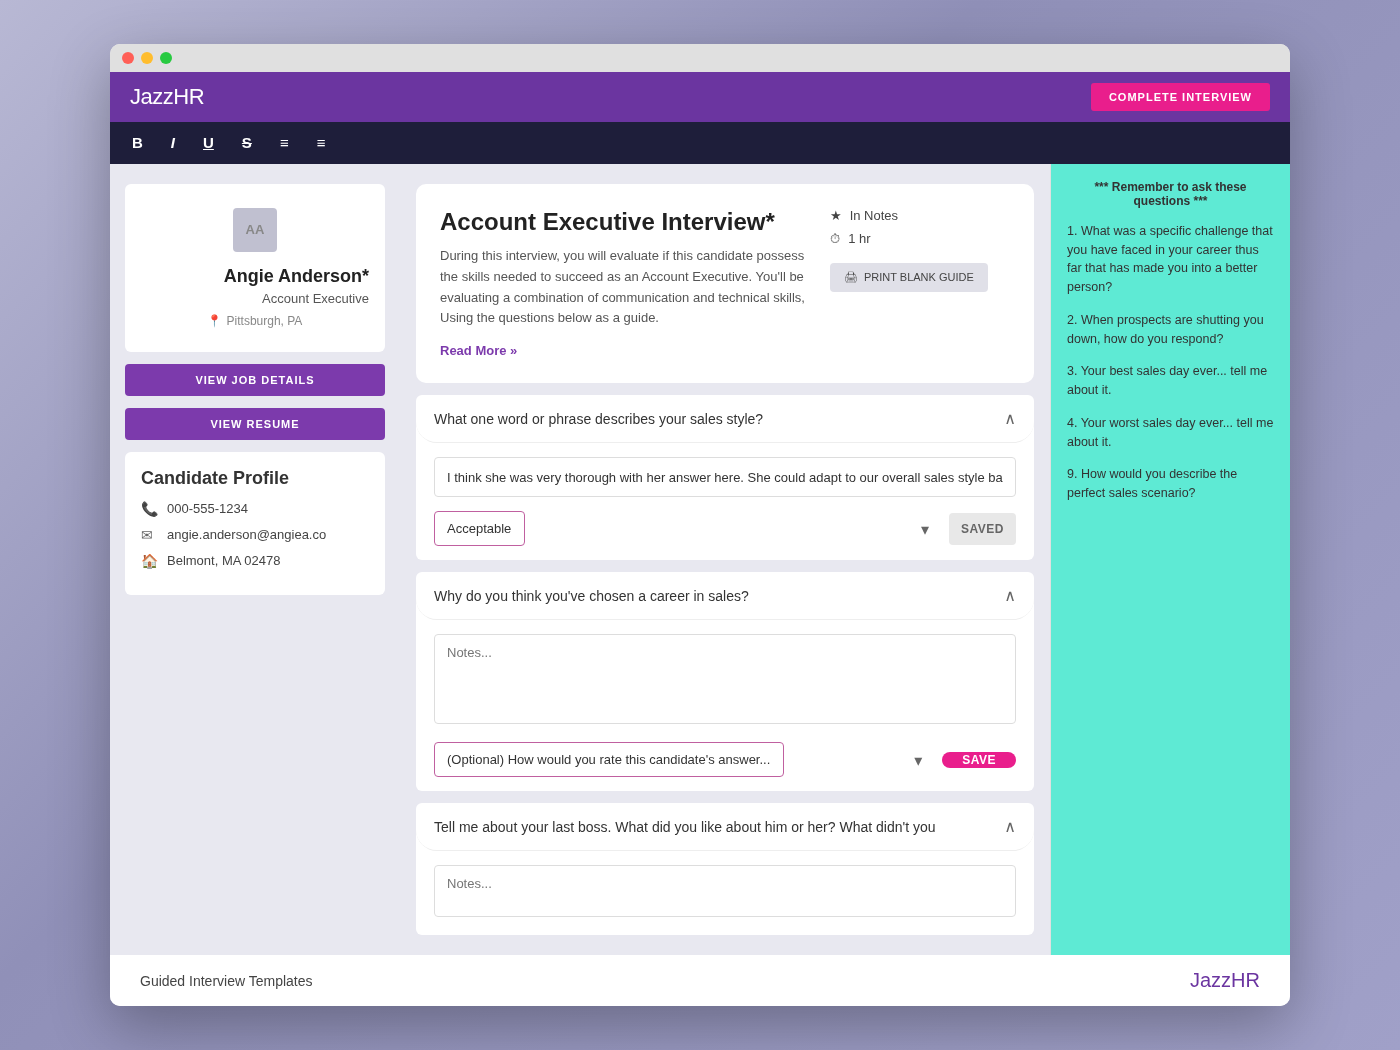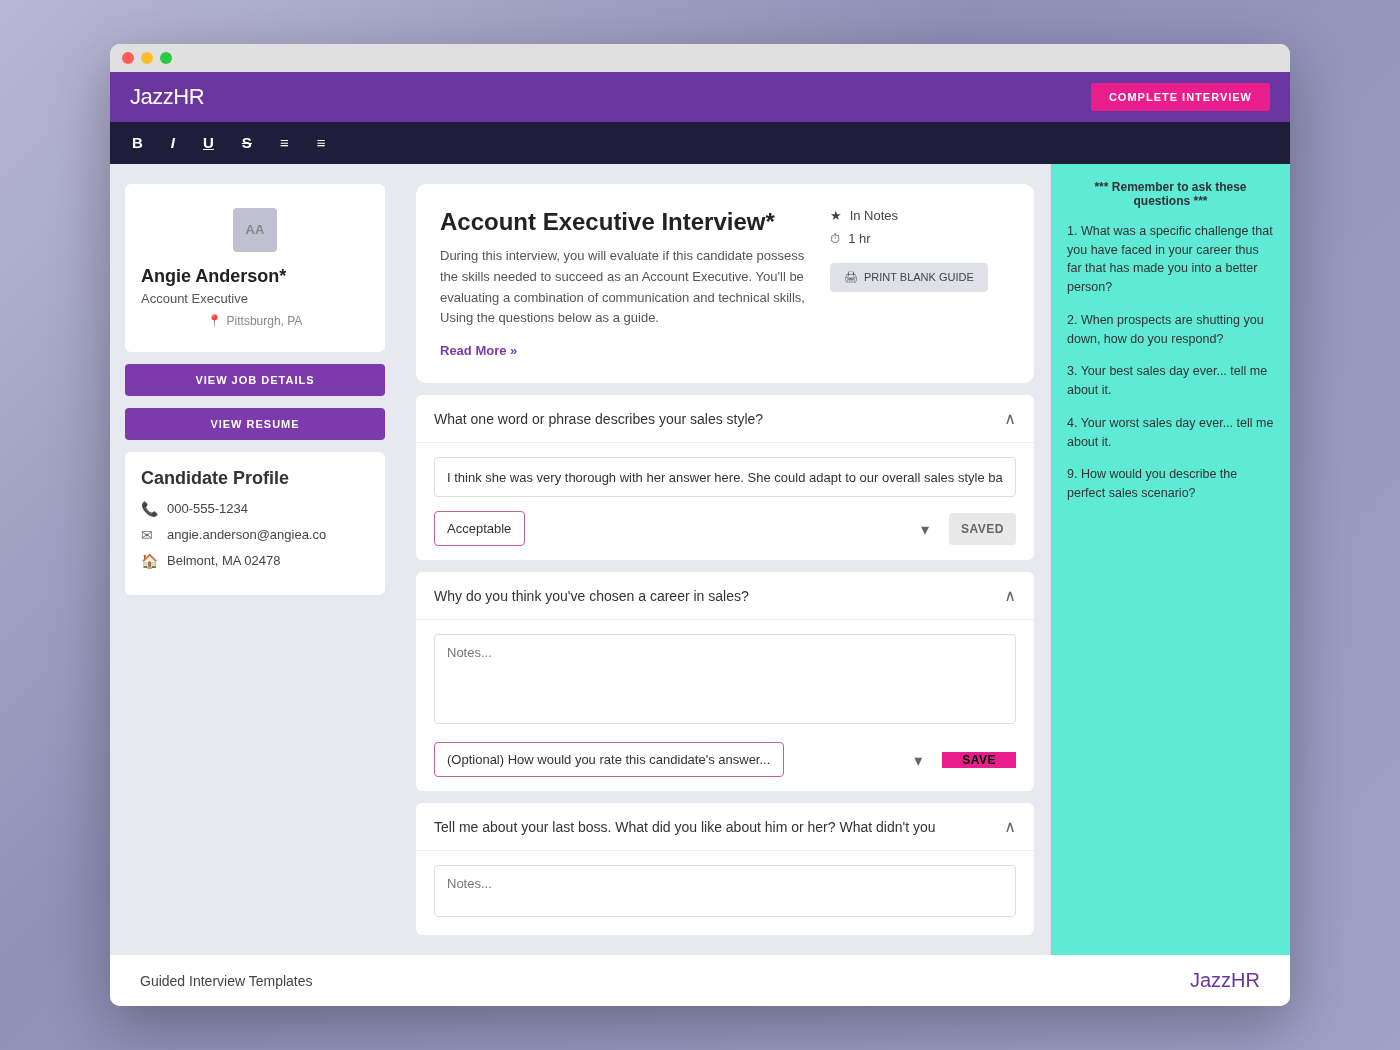--- a/index.html
+++ b/index.html
@@ -93,21 +93,21 @@
       flex-shrink: 0;
       padding: 20px 15px;
       display: flex;
       flex-direction: column;
       gap: 12px;
     }
     .candidate-card {
       background: white;
       border-radius: 6px;
       padding: 24px 16px;
-      text-align: left;
+      text-align: right;
     }
     .avatar {
       width: 44px;
       height: 44px;
       background: #c0c0d0;
       border-radius: 4px;
       display: flex;
       align-items: center;
       justify-content: center;
       margin: 0 auto 14px;
@@ -238,20 +238,21 @@
       background: white;
       border-radius: 6px;
       overflow: hidden;
     }
     .question-header {
       padding: 14px 18px;
       display: flex;
       align-items: center;
       justify-content: space-between;
       border-bottom: 1px solid #eee;
+      border-radius: 21px;
     }
     .question-text {
       font-size: 14px;
       color: #333;
       font-weight: 500;
     }
     .chevron {
       color: #666;
       font-size: 16px;
       cursor: pointer;
@@ -315,23 +316,23 @@
       letter-spacing: 0.5px;
       border-radius: 4px;
       cursor: pointer;
     }
     .save-btn {
       background: #e91e8c;
       border: none;
       padding: 1px 20px;
       font-size: 12px;
       font-weight: 700;
-      color: #000000;
+      color: #ffffff;
       letter-spacing: 0.5px;
-      border-radius: 0;
+      border-radius: 16px;
       cursor: pointer;
     }
     
     .right-panel {
       width: 240px;
       flex-shrink: 0;
       background: #5eead4;
       padding: 16px;
       border-left: 1px solid #e0e0e0;
     }

